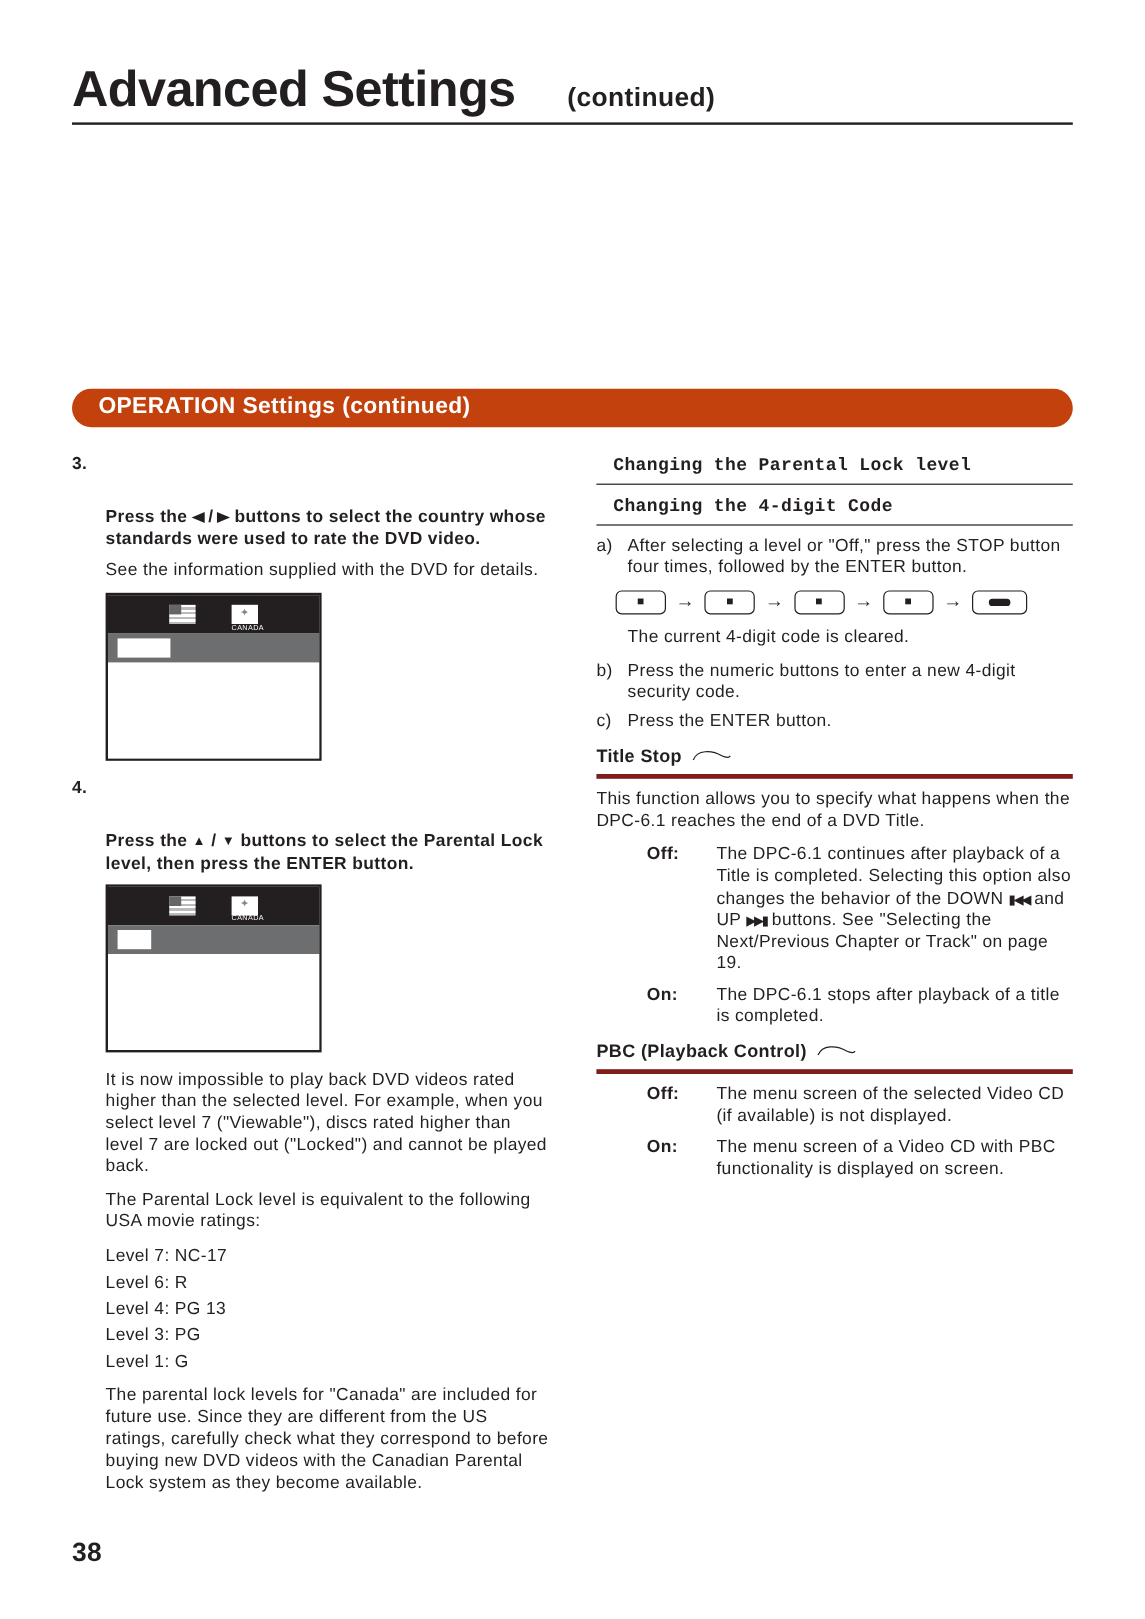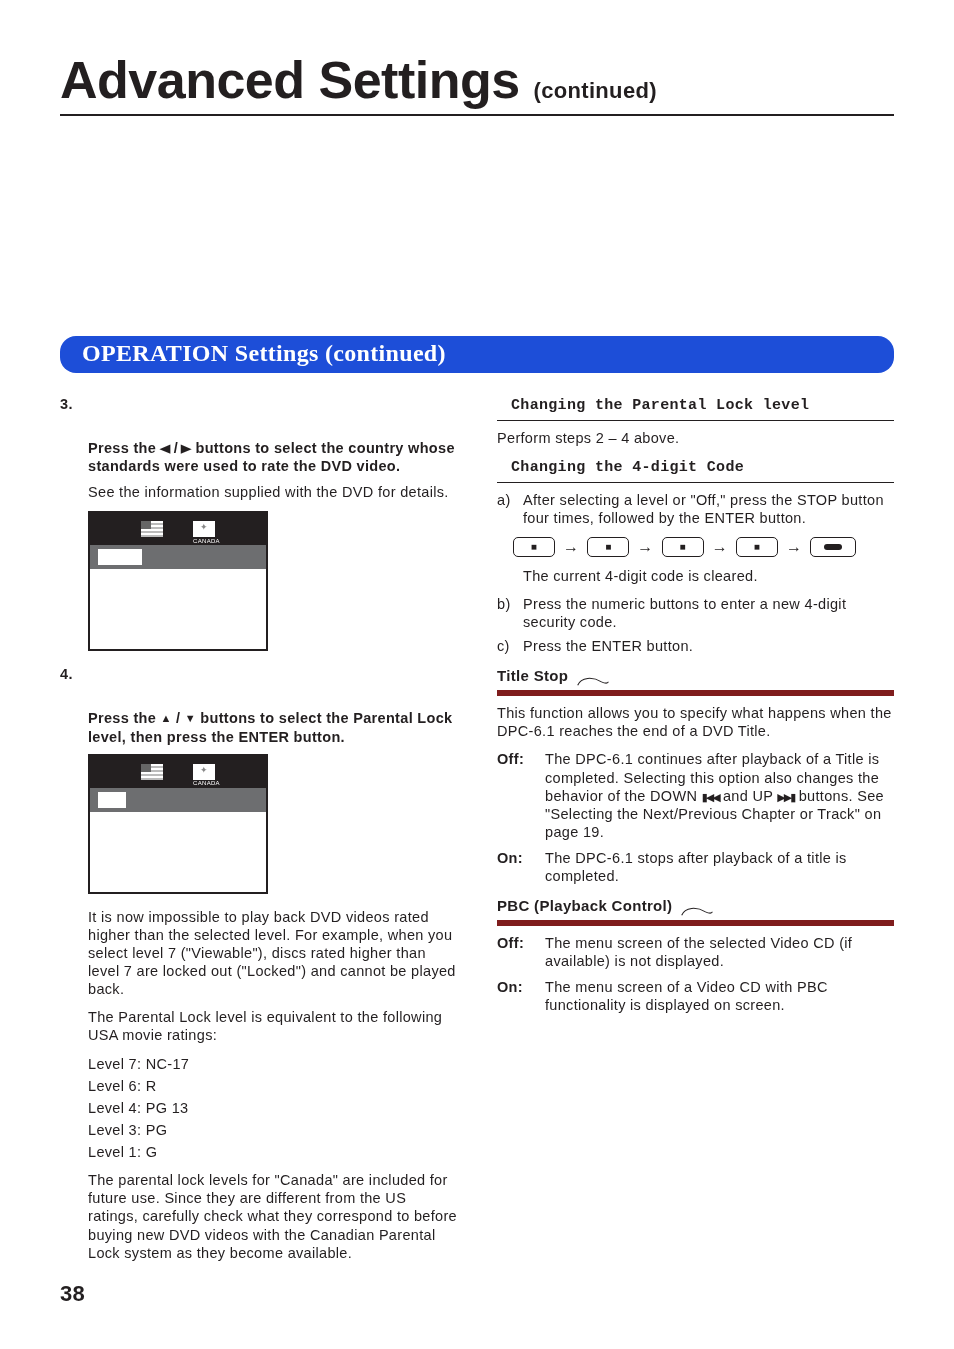--- a/index.html
+++ b/index.html
@@ -20,37 +20,38 @@
   }
   .title-block {
     margin-top: 10px;
     border-bottom: 2px solid #231f20;
     padding-bottom: 4px;
     margin-bottom: 220px;
   }
   .title-main {
     font-family: "Helvetica Neue", Arial, sans-serif;
     font-weight: 700;
-    font-size: 52px;
+    font-size: 42px;
     letter-spacing: -0.5px;
   }
   .title-sub {
     font-family: "Helvetica Neue", Arial, sans-serif;
     font-weight: 700;
     font-size: 22px;
+    margin-left: 32px;
   }
   .section-bar {
-    background: #1d4ed8;
+    background: #c2410c;
     color: #fff;
     border-radius: 16px;
     padding: 4px 22px 6px 22px;
     font-weight: 700;
-    font-size: 24px;
+    font-size: 19px;
     margin-bottom: 22px;
-    font-family: Liberation Serif, serif;
+    font-family: Liberation Sans, sans-serif;
   }
   .cols {
     display: flex;
     gap: 40px;
   }
   .col {
     width: 50%;
     font-size: 14.5px;
     line-height: 1.25;
   }
@@ -143,24 +144,24 @@
     font-size: 10px;
   }
   .remote-btn.enter { width: 46px; }
   .arrow { font-size: 16px; font-weight:700; }
 
   .list-lettered { margin-left: 0; }
   .list-lettered .li { display:flex; gap:6px; margin-bottom:6px; }
   .list-lettered .lk { min-width: 20px; }
   .li .body { flex:1; }
 
-  .deflist .row { display:flex; gap:10px; margin-bottom:8px; }
+  .deflist .row { display:flex; gap:20px; margin-bottom:8px;margin-left:42px; }
   .deflist .key { font-weight:700; min-width:38px; }
 
-  .tsrow { display:flex; align-items:flex-end; gap:8px; border-bottom:6px solid #7f1d1d; padding-bottom:4px; margin: 12px 0 8px 0;}
+  .tsrow { display:flex; align-items:flex-start; gap:8px; border-bottom:4px solid #7f1d1d; padding-bottom:4px; margin: 12px 0 8px 0;}
   .tsrow .lbl { font-weight:700; font-size:15px; }
   .ell {
     display:inline-block; width:30px; height:12px;
   }
   .ell svg { display:block; }
 
   .pagenum {
     position: absolute;
     left: 60px;
     bottom: 42px;
@@ -235,21 +236,20 @@
         <p>Level 3: PG</p>
         <p>Level 1: G</p>
       </div>
 
       <p class="indent" style="margin-top:10px;">The parental lock levels for "Canada" are included for future use. Since they are different from the US ratings, carefully check what they correspond to before buying new DVD videos with the Canadian Parental Lock system as they become available.</p>
     </div>
 
     <div class="col">
 
       <div class="subhead">Changing the Parental Lock level</div>
-      <p>Perform steps 2 – 4 above.</p>
 
       <div class="subhead">Changing the 4-digit Code</div>
 
       <div class="list-lettered">
         <div class="li">
           <div class="lk">a)</div>
           <div class="body">After selecting a level or "Off," press the STOP button four times, followed by the ENTER button.</div>
         </div>
       </div>
 

